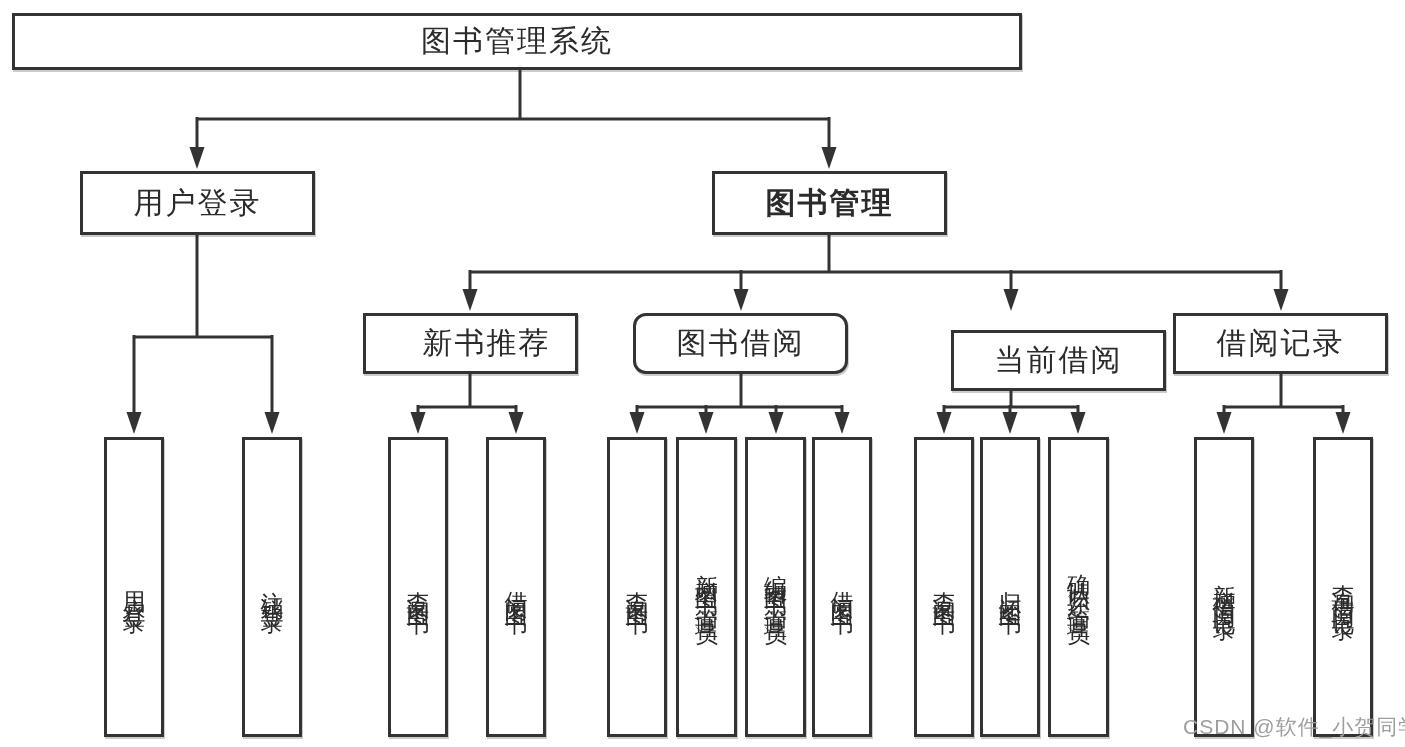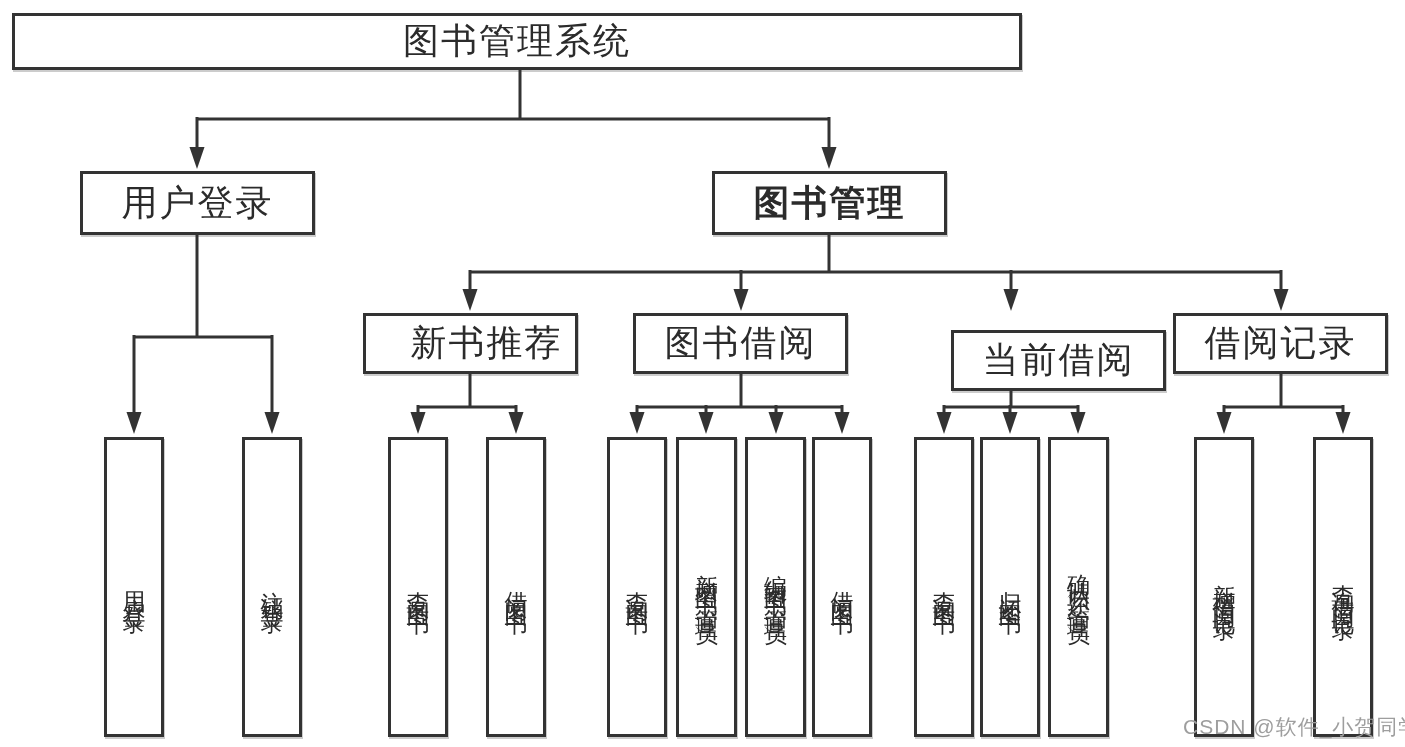--- a/index.html
+++ b/index.html
@@ -29,21 +29,21 @@
   }
   .node {
     position: absolute;
     background: var(--box_bg);
     border: 3px solid var(--line);
     box-shadow: 1px 2px 0 rgba(51,51,51,0.25);
     display: flex;
     align-items: center;
     justify-content: center;
     color: var(--text);
-    font-size: 36px;
+    font-size: 30px;
     letter-spacing: 2px;
     z-index: 2;
     text-align: center;
     white-space: nowrap;
   }
   .node.leaf {
     writing-mode: vertical-rl;
     text-orientation: mixed;
     font-size: 23px;
     letter-spacing: 7px;
@@ -142,21 +142,21 @@
       <path d="M 1335.5 412 H 1350.5 L 1343 434 Z"></path>
     </g>
   </svg>
 
   <div class="node" style="left:12px; top:13px; width:1010px; height:57px;">图书管理系统</div>
 
   <div class="node" style="left:80px; top:171px; width:235px; height:64px;">用户登录</div>
   <div class="node" style="left:712px; top:171px; width:235px; height:64px;font-weight:bold;">图书管理</div>
 
   <div class="node" style="left:363px; top:313px; width:215px; height:61px;padding-left:32px;">新书推荐</div>
-  <div class="node" style="left:633px; top:313px; width:215px; height:61px;">图书借阅</div>
+  <div class="node" style="left:633px; top:313px; width:215px; height:61px;border-radius:13px;">图书借阅</div>
   <div class="node" style="left:903px; top:330px; width:215px; height:61px;margin-left:48px;">当前借阅</div>
   <div class="node" style="left:1173px; top:313px; width:215px; height:61px;">借阅记录</div>
 
   <div class="node leaf" style="left:104px; top:437px; width:60px; height:300px;">用户登录</div>
   <div class="node leaf" style="left:242px; top:437px; width:60px; height:300px;">注销登录</div>
 
   <div class="node leaf" style="left:388px; top:437px; width:60px; height:300px;">查询图书</div>
   <div class="node leaf" style="left:486px; top:437px; width:60px; height:300px;">借阅图书</div>
 
   <div class="node leaf" style="left:607px; top:437px; width:60px; height:300px;">查询图书</div>

